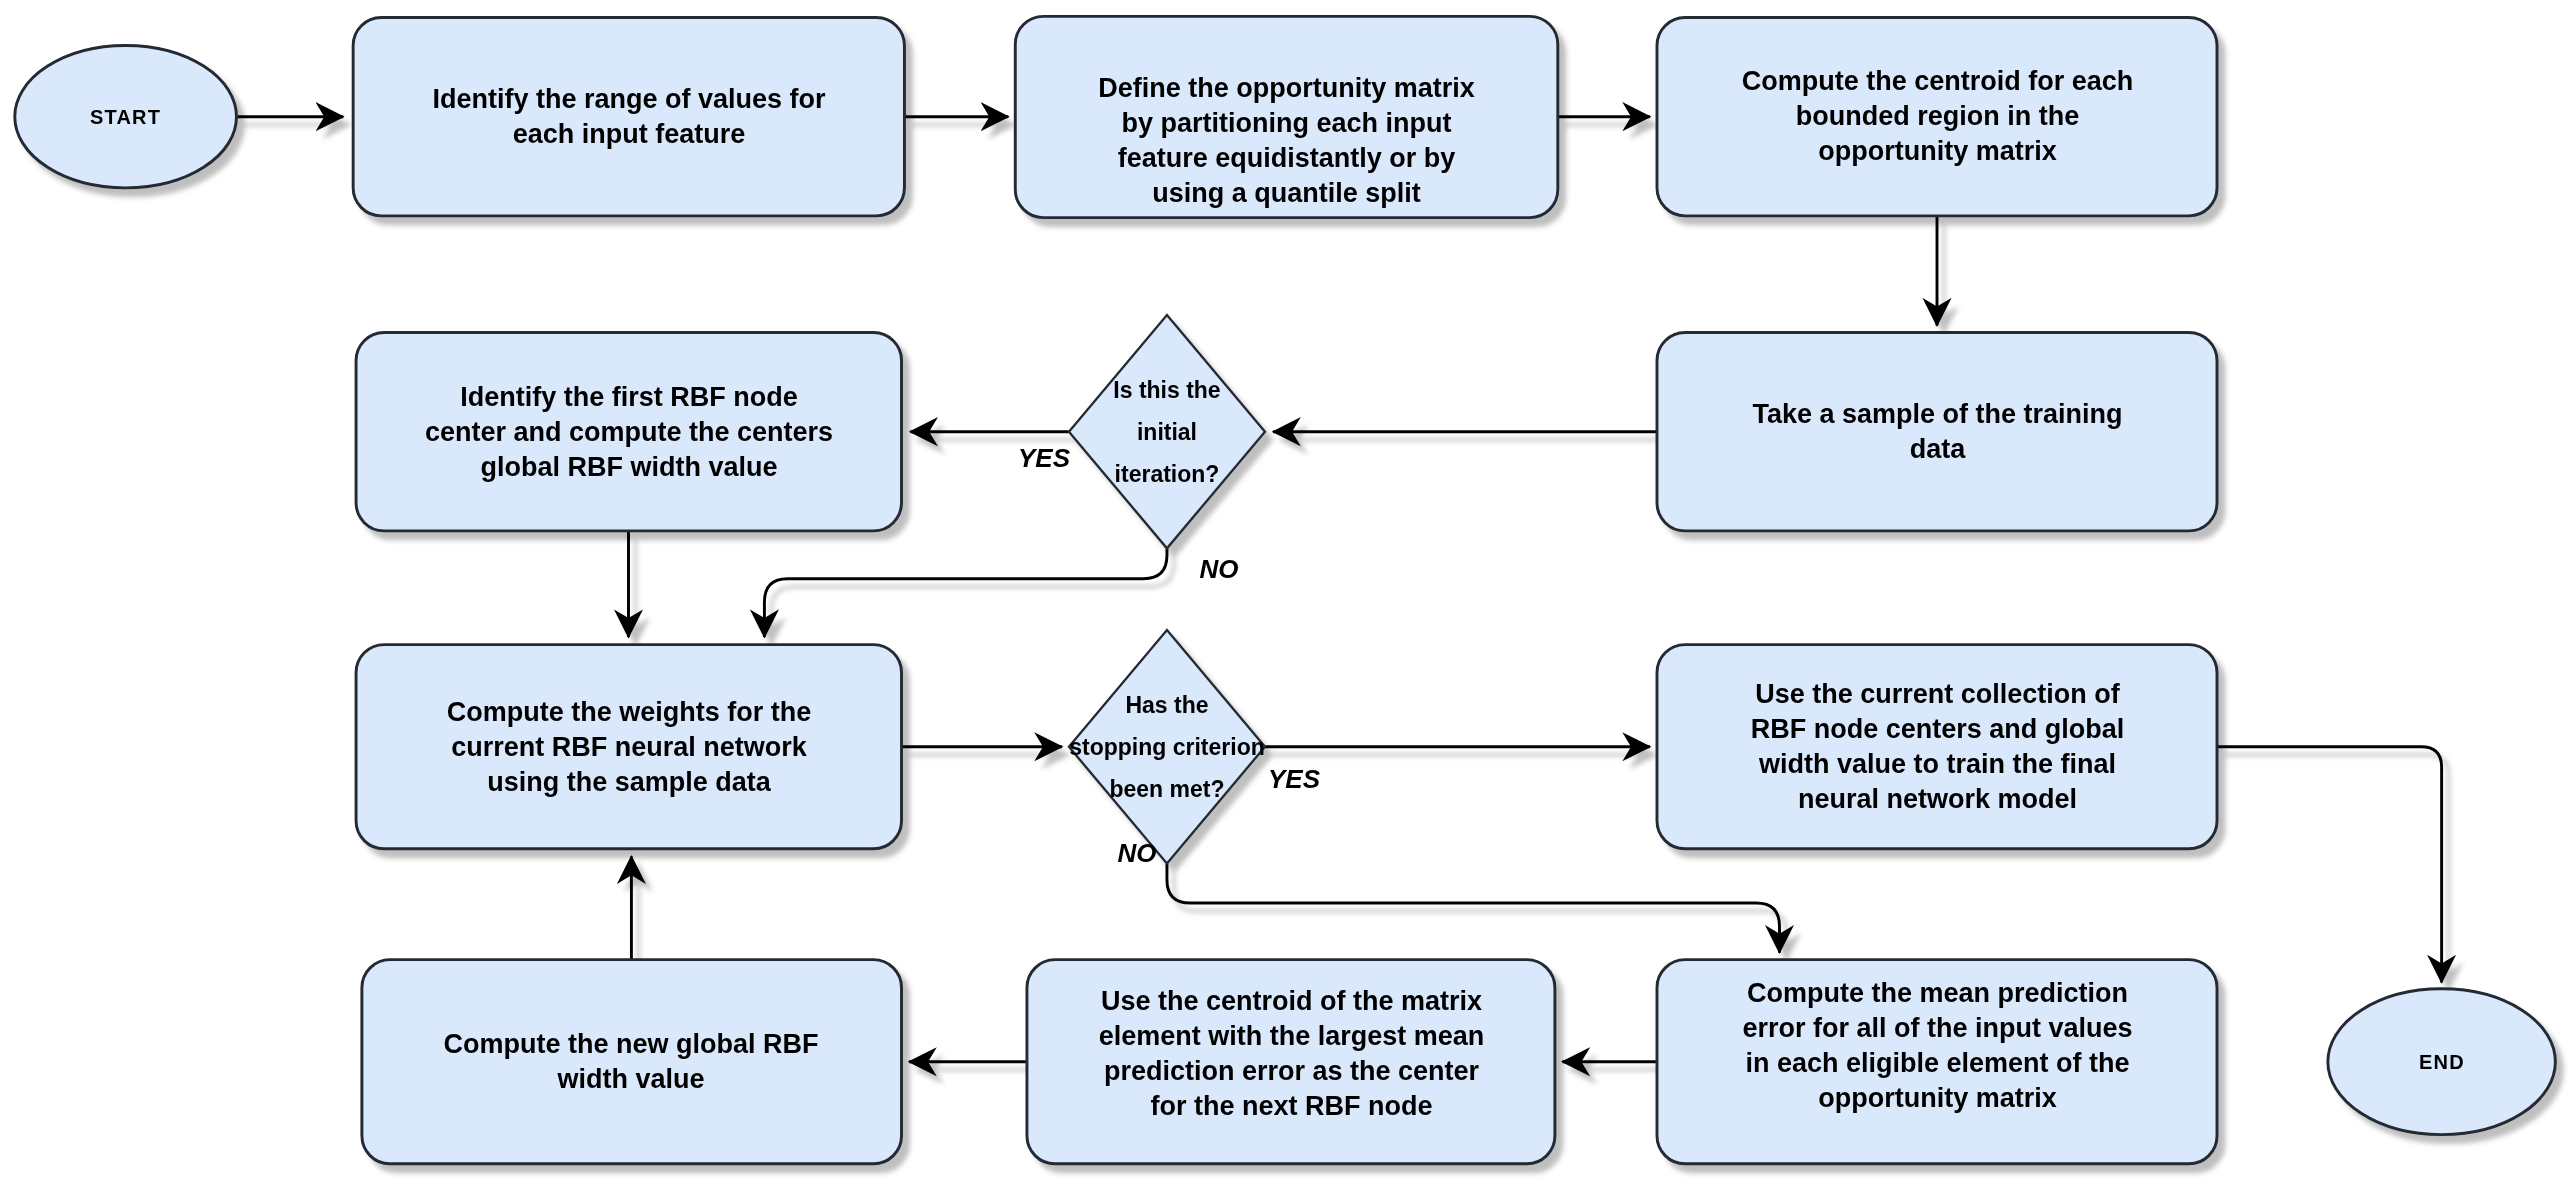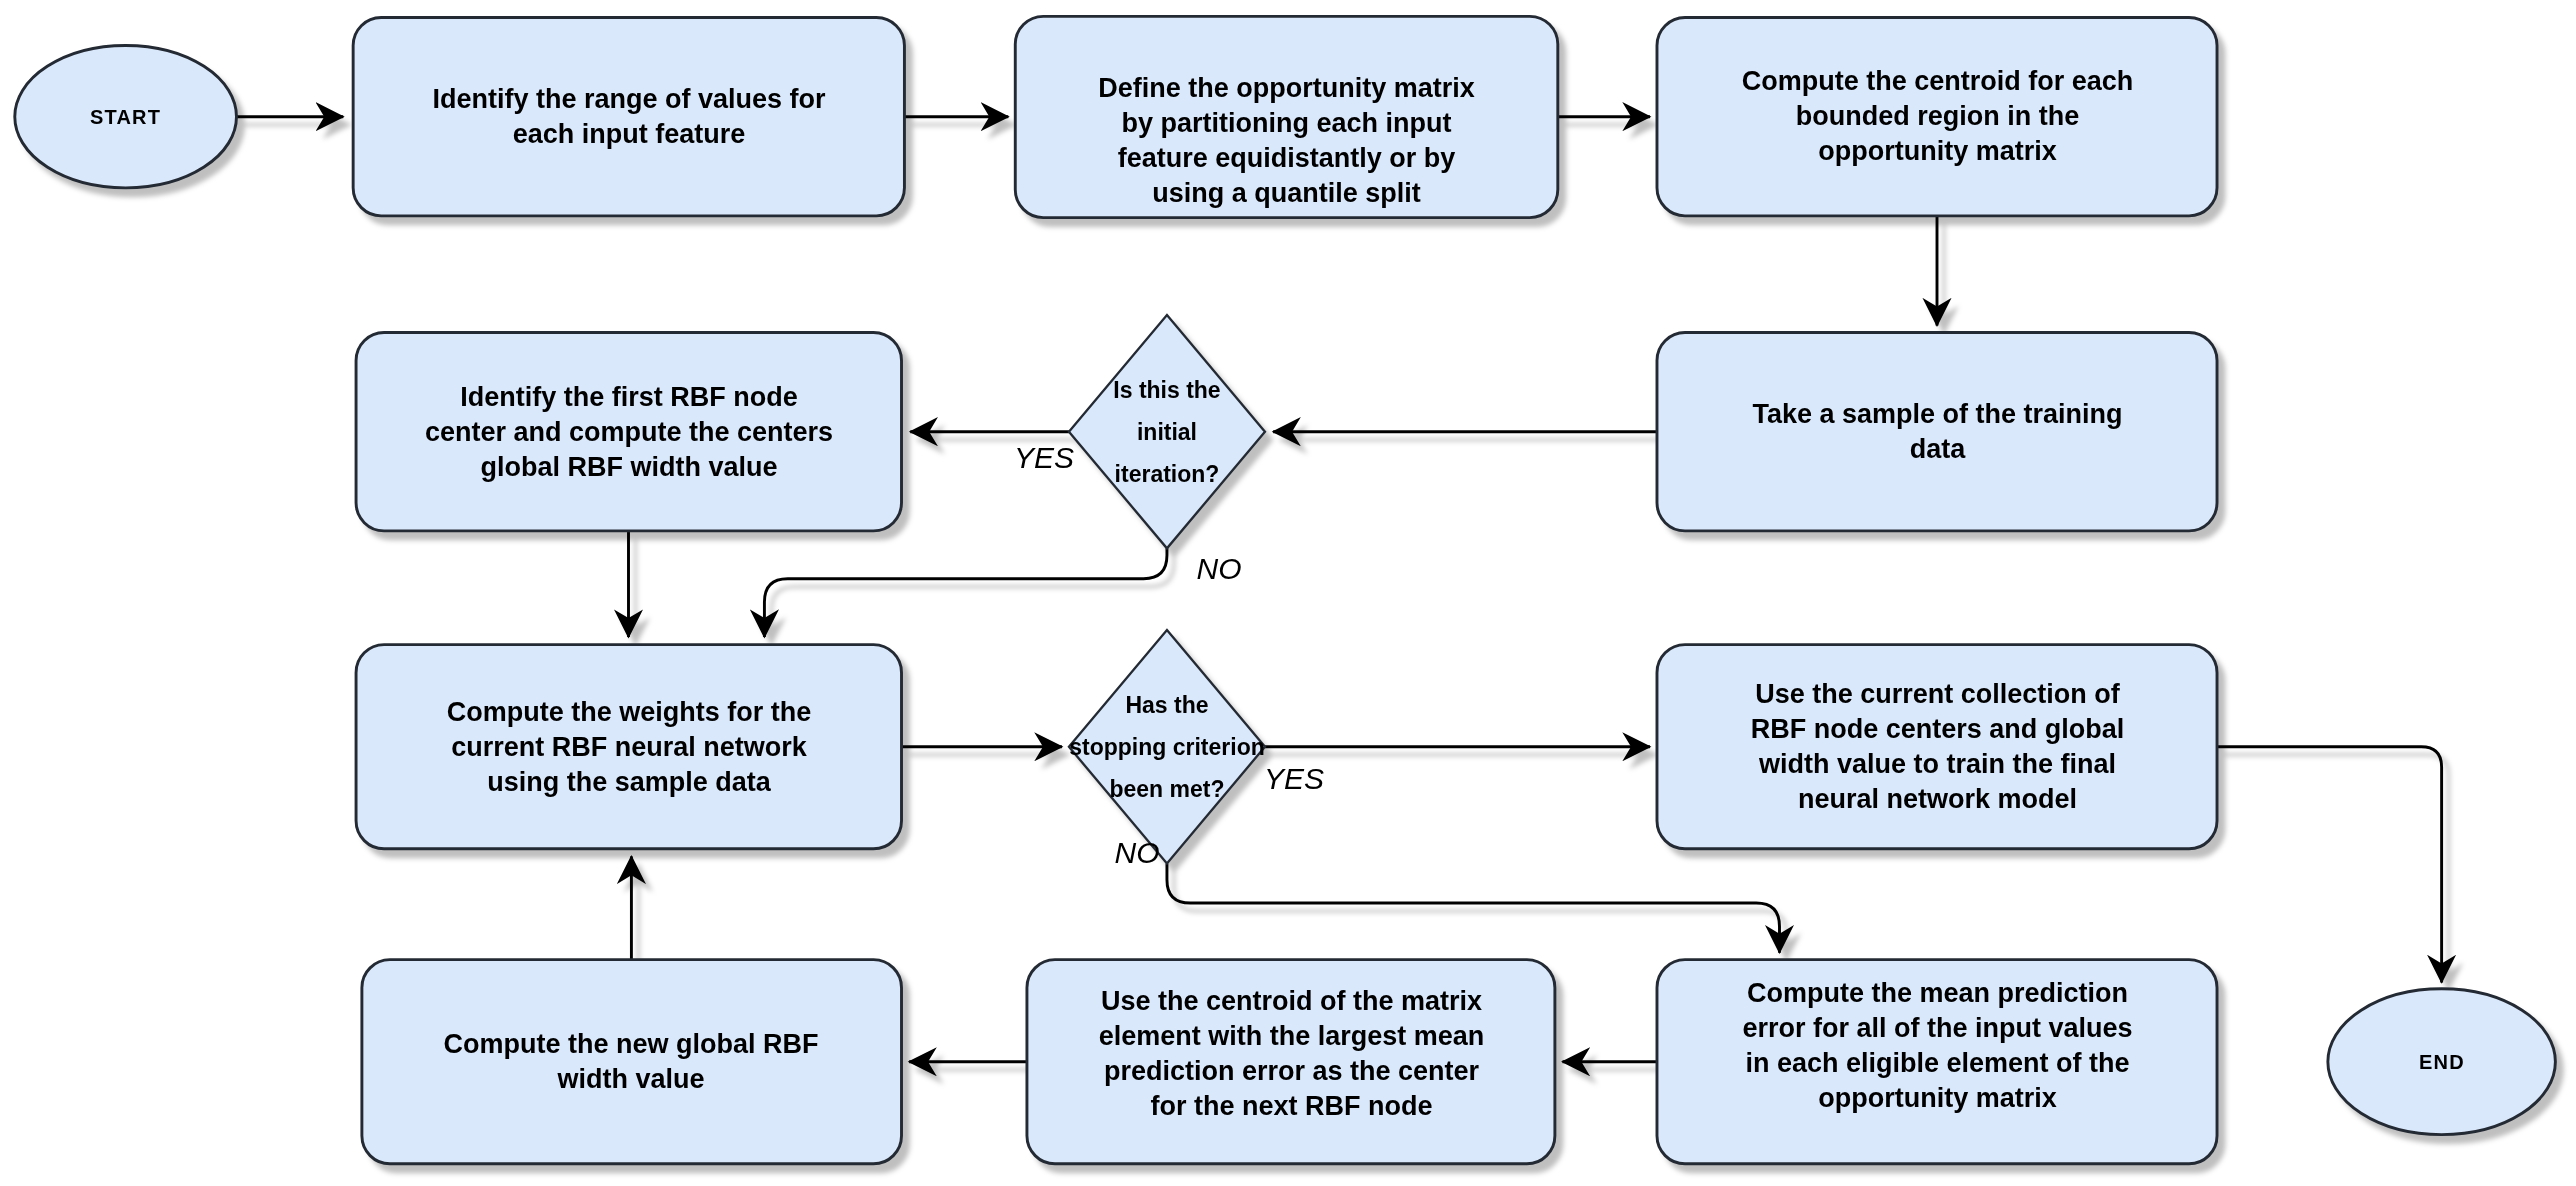--- a/index.html
+++ b/index.html
@@ -15,21 +15,21 @@
   #flow-svg{position:absolute;left:0;top:0;filter:drop-shadow(7px 8.2px 2.9px rgba(0,0,0,0.25));}
   .node-label{
     position:absolute;display:flex;align-items:center;justify-content:center;
     text-align:center;white-space:pre-line;color:var(--text);
     font-weight:bold;font-size:27px;line-height:35px;pointer-events:none;
   }
   .diamond-label{font-size:23px;line-height:42px;}
   .terminal-label{font-size:20px;letter-spacing:1.2px;}
   .edge-label{
     position:absolute;transform:translate(-50%,-50%);
-    font-style:italic;font-weight:normal;font-size:30px;color:var(--text);
+    font-style:italic;font-weight:bold;font-size:26px;color:var(--text);
     white-space:nowrap;pointer-events:none;
   }
 </style>
 </head>
 <body>
 
 <div id="canvas">
 
   <svg id="flow-svg" width="2576" height="1186" viewBox="0 0 4415 2033" xmlns="http://www.w3.org/2000/svg">
     <defs>

